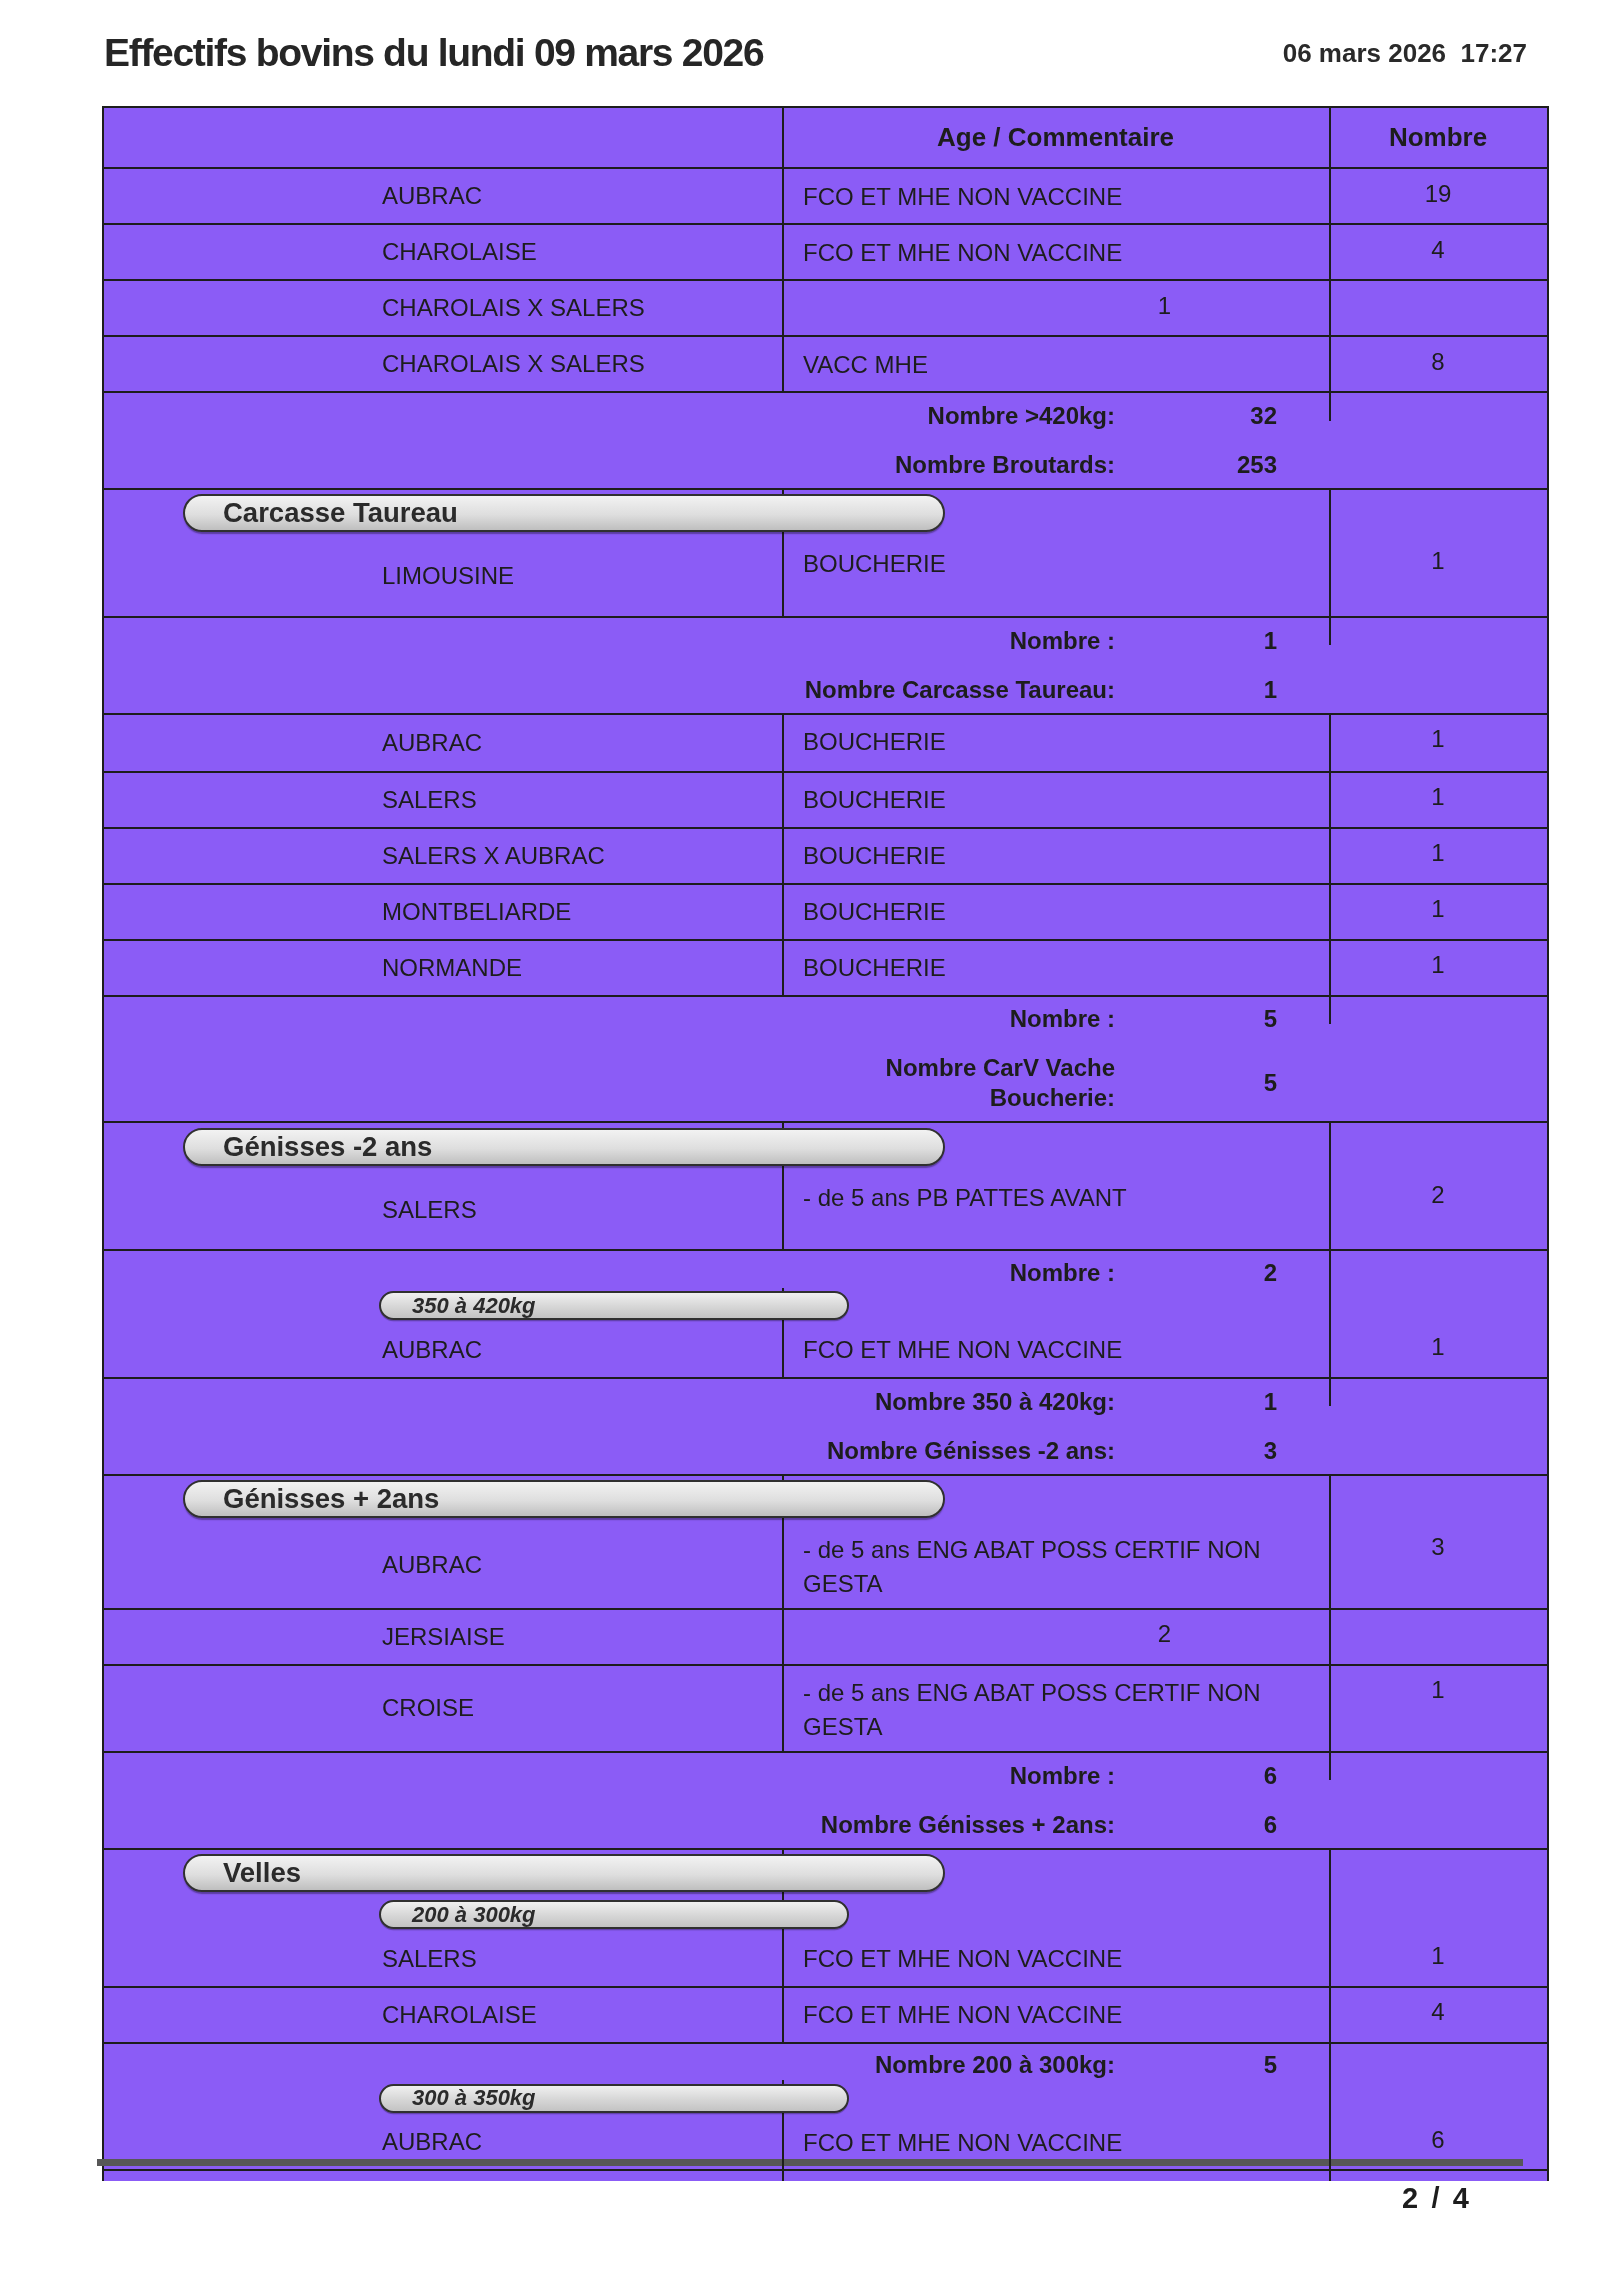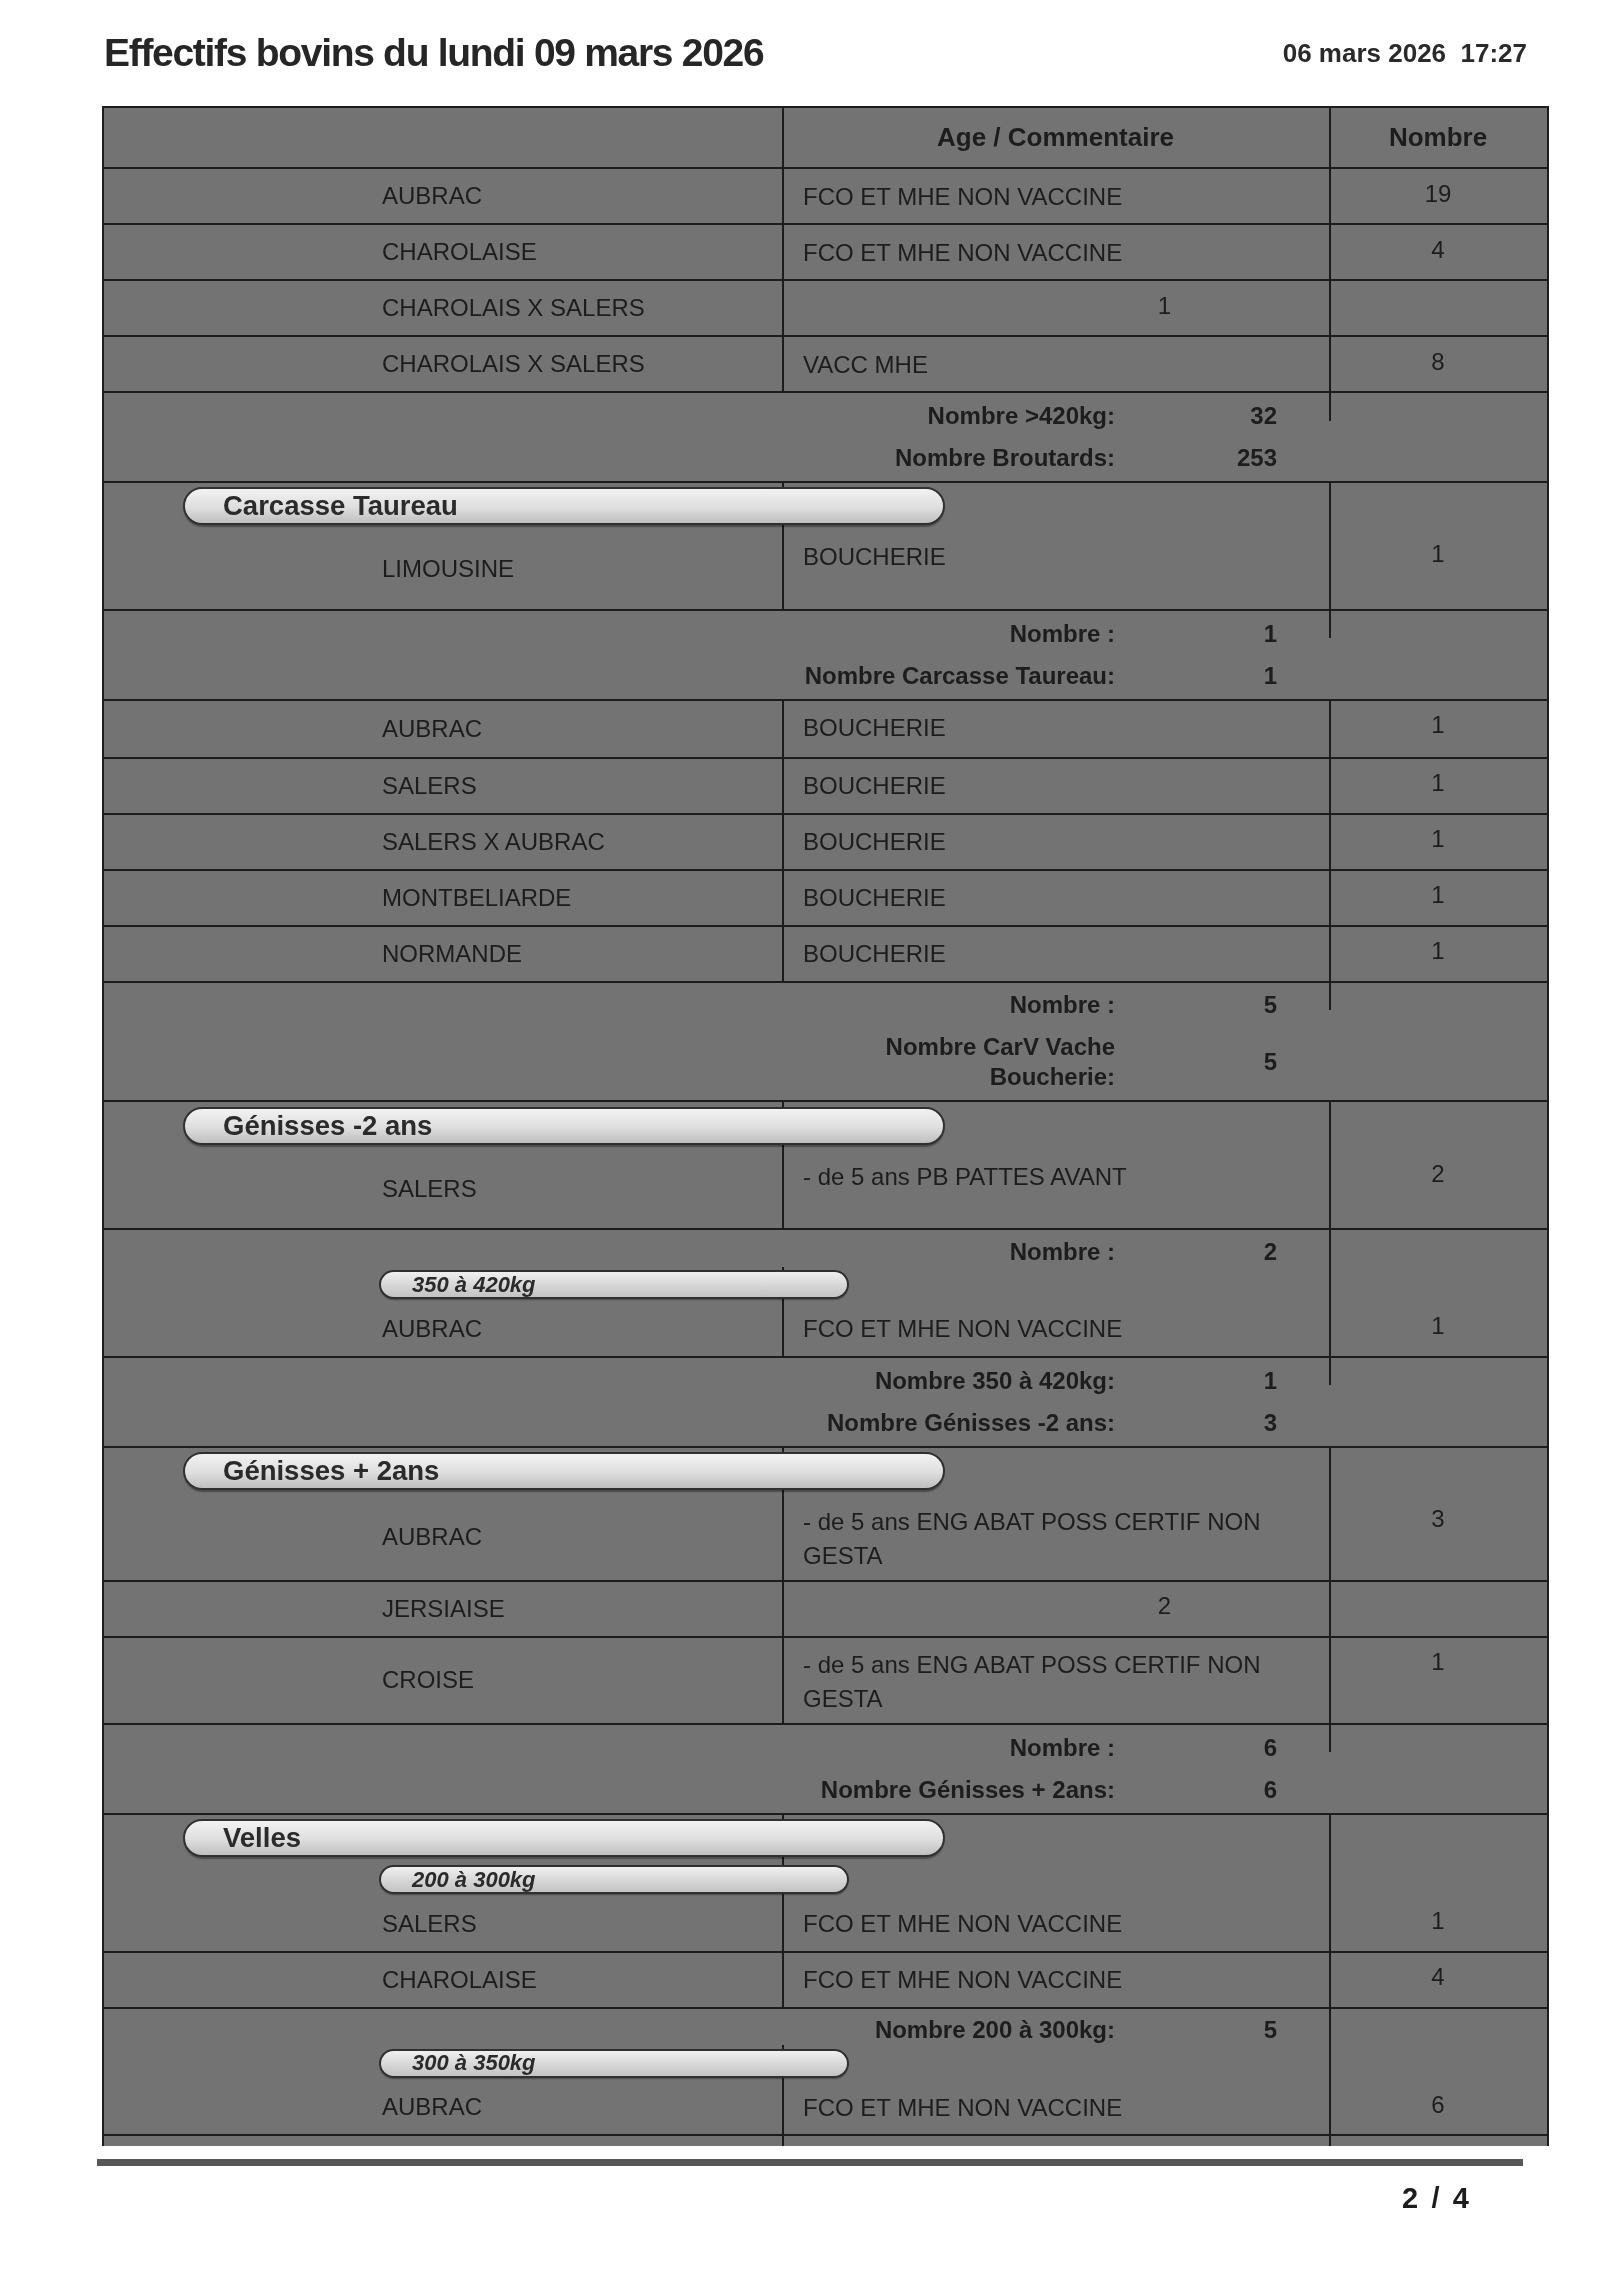--- a/index.html
+++ b/index.html
@@ -8,21 +8,21 @@
     background:#ffffff;color:#1d1d1d;
     font-family:"Liberation Sans","DejaVu Sans",sans-serif;
   }
   
   .page-header{position:absolute;left:104px;top:31px;width:1423px;
     display:flex;justify-content:space-between;align-items:center;}
   .doc-title{font-size:39px;font-weight:bold;letter-spacing:-1.3px;color:#262626;}
   .doc-date{font-size:26px;font-weight:bold;color:#2a2a2a;white-space:pre;}
   
   .tbl{position:absolute;left:102px;top:106px;width:1447px;box-sizing:border-box;
-    border:2.6px solid #1d1d1d;border-bottom:none;background:#737373;}
+    border:2.6px solid #1d1d1d;border-bottom:none;background:#8b5cf6;}
   .row{position:relative;box-sizing:border-box;}
   .tbl > .row + .row{border-top:2.6px solid #1d1d1d;}
   .vline{position:absolute;top:0;bottom:0;width:2px;background:#1d1d1d;z-index:1;}
   .v1{left:678px;} .v2{left:1225px;}
   .row-summary > .v2{bottom:auto;height:27.5px;}
   
   .row-header{height:59px;display:flex;}
   .row-header .hc{display:flex;align-items:center;justify-content:center;
     font-weight:bold;font-size:26px;}
   .hc1{width:678px;} .hc2{width:547px;} .hc3{flex:1;}
@@ -45,21 +45,21 @@
     display:flex;align-items:center;padding-left:38px;
     font-weight:bold;font-size:27.5px;color:#2b2b2b;}
   .pill-sm{position:absolute;left:275px;top:3.3px;width:470px;height:29px;z-index:2;
     box-sizing:border-box;border:2px solid #303030;border-radius:15.7px;
     background:linear-gradient(180deg,#f0f0f0 0%,#d6d6d6 55%,#c3c3c3 100%);
     box-shadow:0 2px 0.7px -0.7px rgba(0,0,0,.3);
     display:flex;align-items:center;padding-left:31px;
     font-weight:bold;font-size:22px;color:#2b2b2b;font-style:italic;}
   
   .row-summary{min-height:82px;display:flex;flex-direction:column;
-    justify-content:flex-end;gap:12px;padding:7.9px 0;}
+    justify-content:flex-end;gap:19px;padding:7.9px 0;}
   .row-summary-line{min-height:34px;display:flex;align-items:center;padding-top:6.5px;}
   .sline{display:flex;align-items:center;}
   .sum-label{width:1011px;text-align:right;font-weight:bold;font-size:24px;
     line-height:1.25;white-space:pre-line;}
   .sum-value{width:214px;box-sizing:border-box;text-align:right;padding-right:52px;
     font-weight:bold;font-size:24px;}
   .row-stub{height:11.8px;}
   
   .footer-rule{position:absolute;left:97px;top:2159px;width:1426px;height:7.2px;
     background:#575757;}

